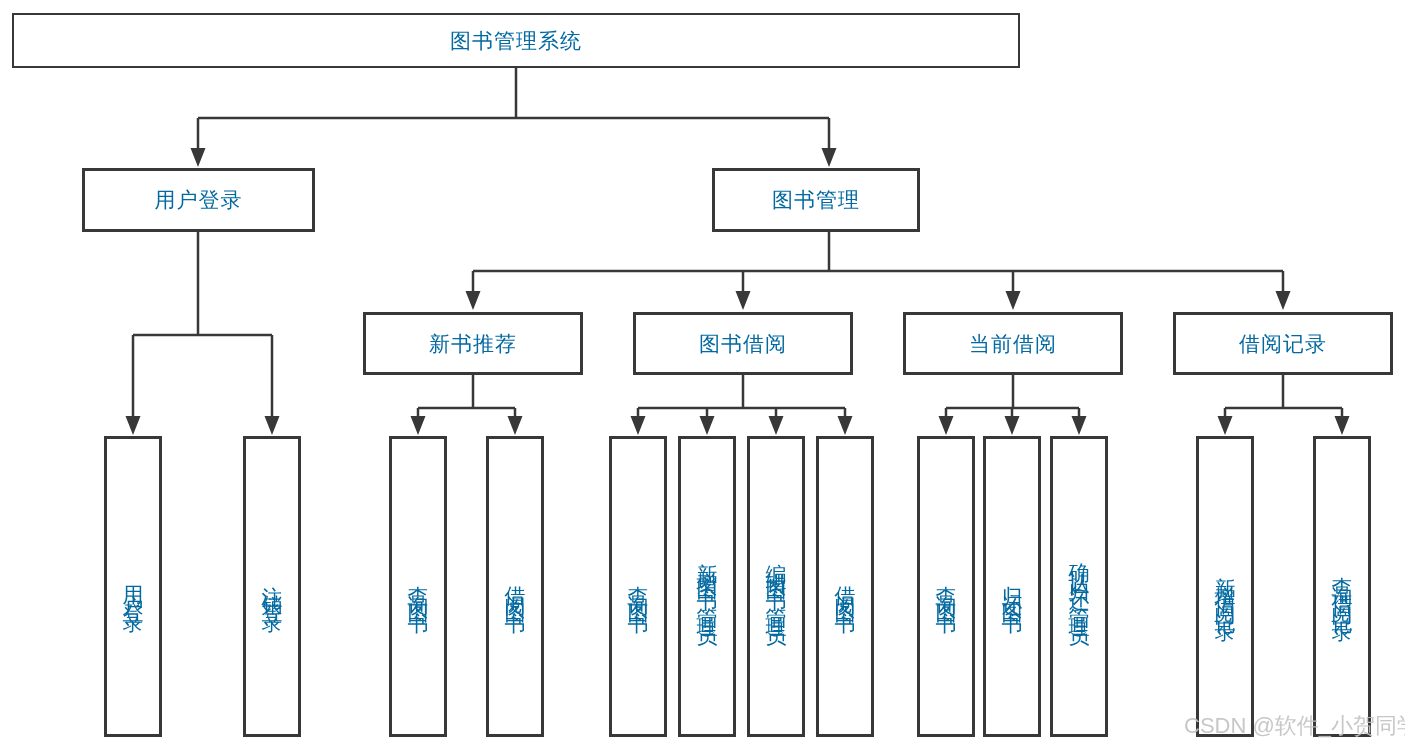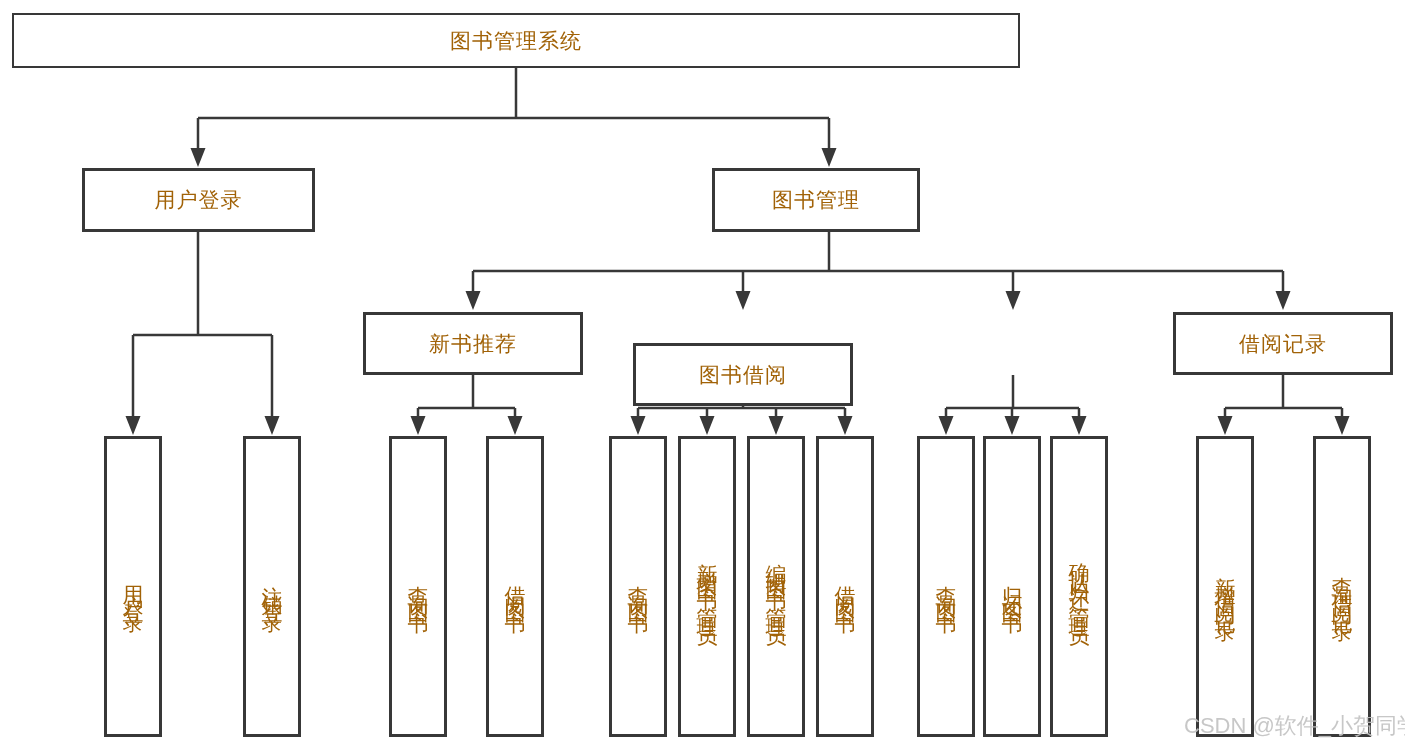--- a/index.html
+++ b/index.html
@@ -27,21 +27,21 @@
     stroke: none;
   }
   .node {
     position: absolute;
     box-sizing: border-box;
     background: #ffffff;
     border: 3px solid #383838;
     display: flex;
     align-items: center;
     justify-content: center;
-    color: #a16207;
+    color: #0369a1;
   }
   .node .lbl {
     font-size: 21px;
     letter-spacing: 1px;
     white-space: nowrap;
   }
   .vnode .vlbl {
     writing-mode: vertical-rl;
     text-orientation: mixed;
     font-size: 21px;
@@ -110,22 +110,25 @@
   <div class="node" style="left:82px; top:168px; width:233px; height:64px;">
     <span class="lbl">用户登录</span>
   </div>
   <div class="node" style="left:712px; top:168px; width:208px; height:64px;">
     <span class="lbl">图书管理</span>
   </div>
 
   <div class="node" style="left:363px; top:312px; width:220px; height:63px;">
     <span class="lbl">新书推荐</span>
   </div>
-  <div class="node" style="left:633px; top:312px; width:220px; height:63px;margin-top:31px;">
+  <div class="node" style="left:633px; top:312px; width:220px; height:63px;">
     <span class="lbl">图书借阅</span>
+  </div>
+  <div class="node" style="left:903px; top:312px; width:220px; height:63px;">
+    <span class="lbl">当前借阅</span>
   </div>
   <div class="node" style="left:1173px; top:312px; width:220px; height:63px;">
     <span class="lbl">借阅记录</span>
   </div>
 
   <div class="node vnode" style="left:104px; top:436px; width:58px; height:301px;">
     <span class="vlbl">用户登录</span>
   </div>
   <div class="node vnode" style="left:243px; top:436px; width:58px; height:301px;">
     <span class="vlbl">注销登录</span>

